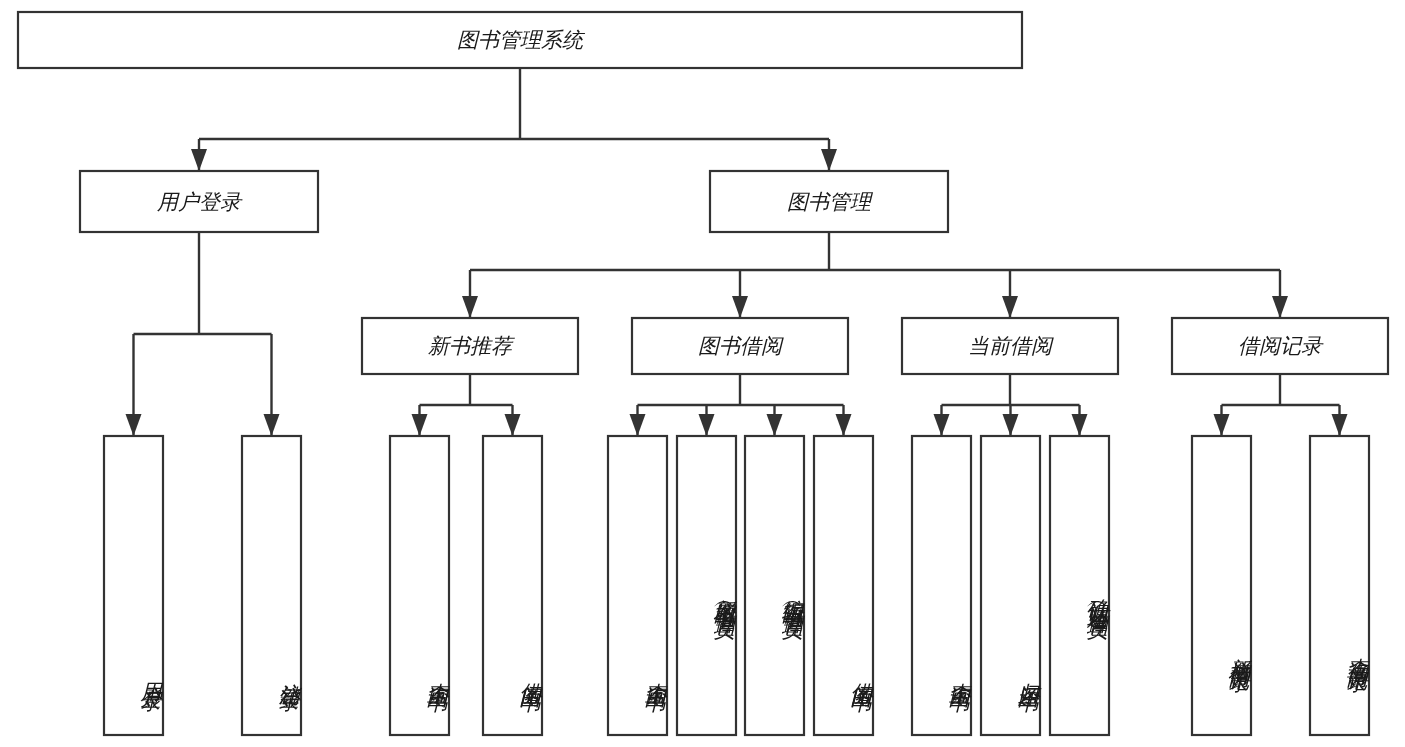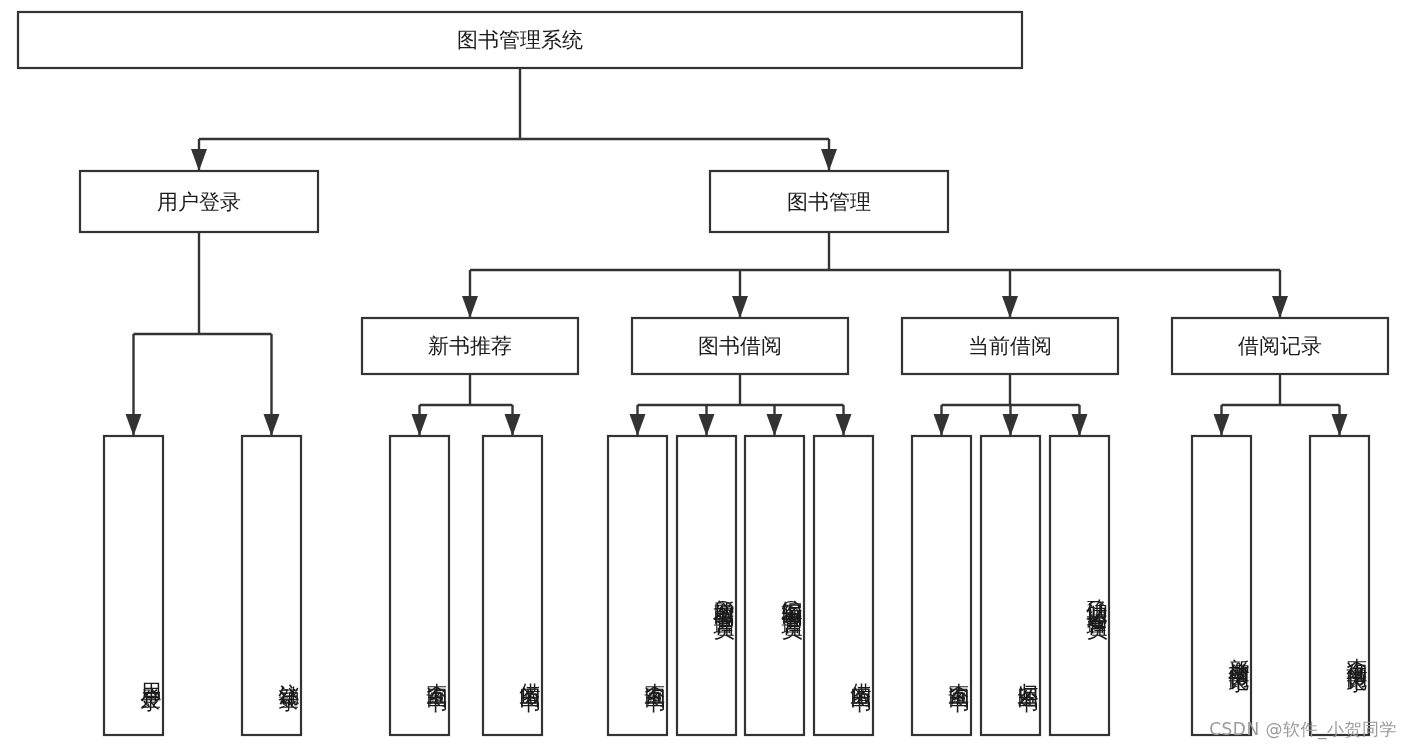--- a/index.html
+++ b/index.html
@@ -12,20 +12,21 @@
     font-family: "DejaVu Sans", "Liberation Sans", sans-serif;
     width: 1405px;
     height: 747px;
     overflow: hidden;
   }
   #diagram-root {
     position: relative;
     width: 1405px;
     height: 747px;
     background: #ffffff;
+    font-style: italic;
   }
   svg#diagram-svg {
     position: absolute;
     top: 0;
     left: 0;
     width: 1405px;
     height: 747px;
     display: block;
   }
   .node-box {
@@ -179,14 +180,13 @@
       <div class="leaf-label" style="left: 677px; top: 437px; width: 59px; height: 297px; padding-top: 10px;">新增图书（管理员）</div>
       <div class="leaf-label" style="left: 745px; top: 437px; width: 59px; height: 297px; padding-top: 10px;">编辑图书（管理员）</div>
       <div class="leaf-label" style="left: 814px; top: 437px; width: 59px; height: 297px; padding-top: 86px;">借阅图书</div>
       <div class="leaf-label" style="left: 912px; top: 437px; width: 59px; height: 297px; padding-top: 86px;">查询图书</div>
       <div class="leaf-label" style="left: 981px; top: 437px; width: 59px; height: 297px; padding-top: 86px;">归还图书</div>
       <div class="leaf-label" style="left: 1050px; top: 437px; width: 59px; height: 297px; padding-top: 10px;">确认归还（管理员）</div>
       <div class="leaf-label" style="left: 1192px; top: 437px; width: 59px; height: 297px; padding-top: 64px;">新增借阅记录</div>
       <div class="leaf-label" style="left: 1310px; top: 437px; width: 59px; height: 297px; padding-top: 64px;">查询借阅记录</div>
     </div>
 
-  <div class="watermark">CSDN @软件_小贺同学</div>
 </div>
 
 </body></html>

